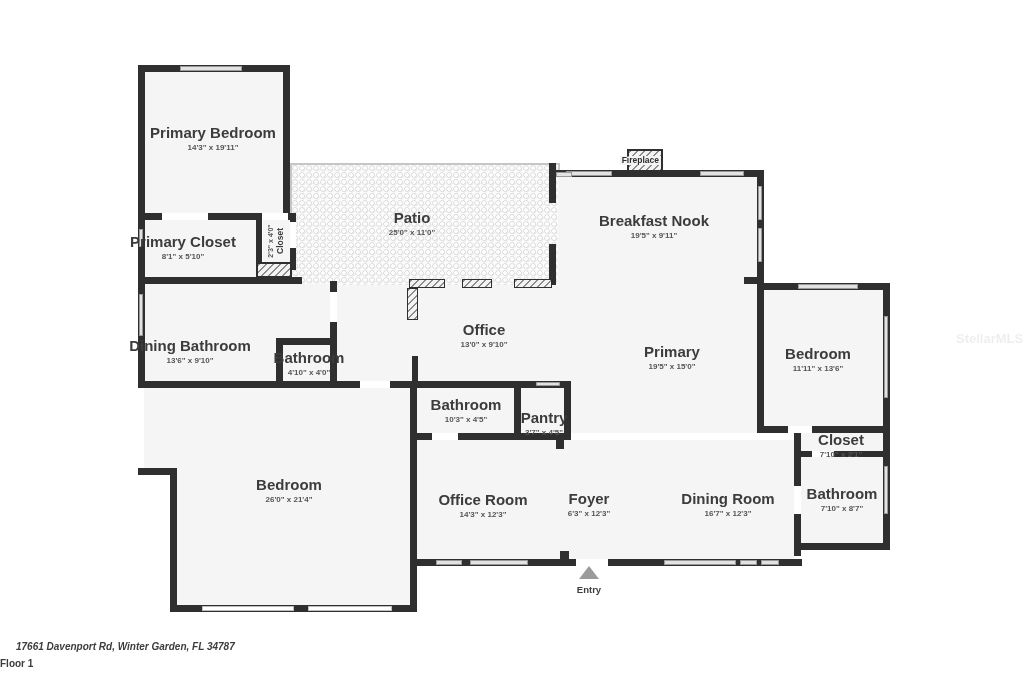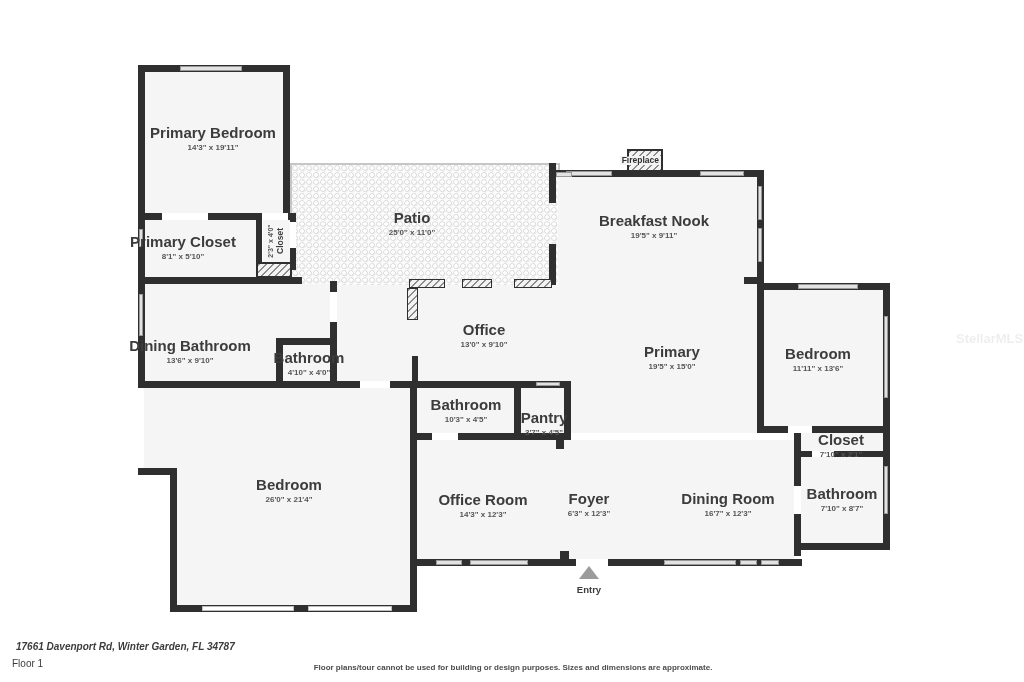--- a/index.html
+++ b/index.html
@@ -28,21 +28,21 @@
   #fireplace-box{position:absolute;left:627px;top:149px;width:36px;height:23px;z-index:4;
     border:2px solid #2f2f2f;box-sizing:border-box;display:flex;align-items:center;justify-content:flex-end;
     background:repeating-linear-gradient(135deg,#8d8d8d 0,#8d8d8d 1.5px,#f3f3f3 1.5px,#f3f3f3 5px);}
   #fireplace-box .flabel{font-size:8.5px;font-weight:bold;color:#2f2f2f;background:#f3f3f3;padding:0 2px;line-height:1.1;}
   #entry-marker{position:absolute;left:589px;top:566px;z-index:5;transform:translateX(-50%);
     width:0;height:0;border-left:10px solid transparent;border-right:10px solid transparent;
     border-bottom:13px solid #9b9b9b;}
   #entry-label{position:absolute;left:589px;top:589px;z-index:5;transform:translate(-50%,-50%);
     font-size:9.5px;font-weight:bold;color:#3c3c3c;}
   #address{position:absolute;left:16px;top:641px;font-size:10px;font-weight:bold;color:#3c3c3c;z-index:5;font-style:italic;}
-  #floor-label{position:absolute;left:12px;top:658px;font-size:10px;font-weight:normal;color:#3c3c3c;z-index:5;}
+  #floor-label{position:absolute;left:0;top:658px;font-size:10px;font-weight:bold;color:#3c3c3c;z-index:5;}
   #disclaimer{position:absolute;left:513px;top:667px;transform:translate(-50%,-50%);
     font-size:8px;font-weight:bold;color:#4d4d4d;white-space:nowrap;z-index:5;}
   #watermark{position:absolute;left:956px;top:331px;font-size:13px;color:rgba(0,0,0,0.07);
     font-weight:bold;z-index:5;}
 </style>
 </head>
 <body>
 
 <div id="canvas">
   <div id="plan">
@@ -208,15 +208,14 @@
       <div class="hatch thin" style="left: 409px; top: 279px; width: 36px; height: 9px;"></div>
       <div class="hatch thin" style="left: 407px; top: 288px; width: 11px; height: 32px;"></div>
       <div class="hatch thin" style="left: 462px; top: 279px; width: 30px; height: 9px;"></div>
       <div class="hatch thin" style="left: 514px; top: 279px; width: 38px; height: 9px;"></div>
       <div class="gdoor" style="left: 202px; top: 606px; width: 92px; height: 5px;"></div>
       <div class="gdoor" style="left: 308px; top: 606px; width: 84px; height: 5px;"></div>
     </div>
 
   <div id="address">17661 Davenport Rd, Winter Garden, FL 34787</div>
   <div id="floor-label">Floor 1</div>
-  <div id="disclaimer">Floor plans/tour cannot be used for building or design purposes. Sizes and dimensions are approximate.</div>
   <div id="watermark">StellarMLS</div>
 </div>
 
 </body></html>

